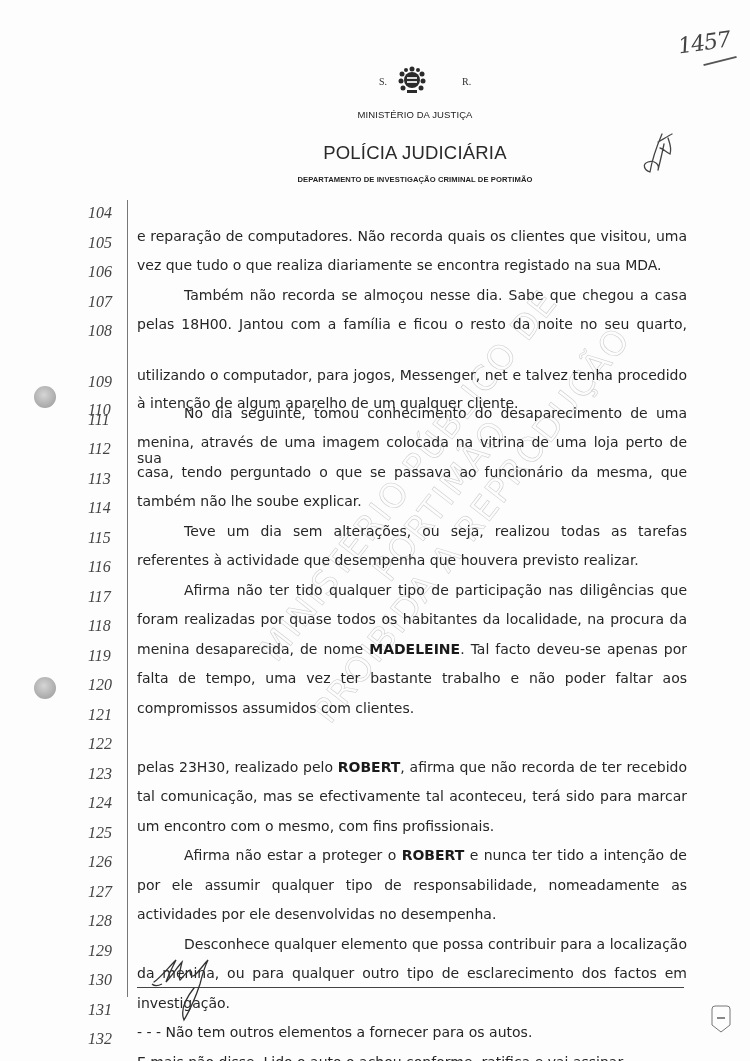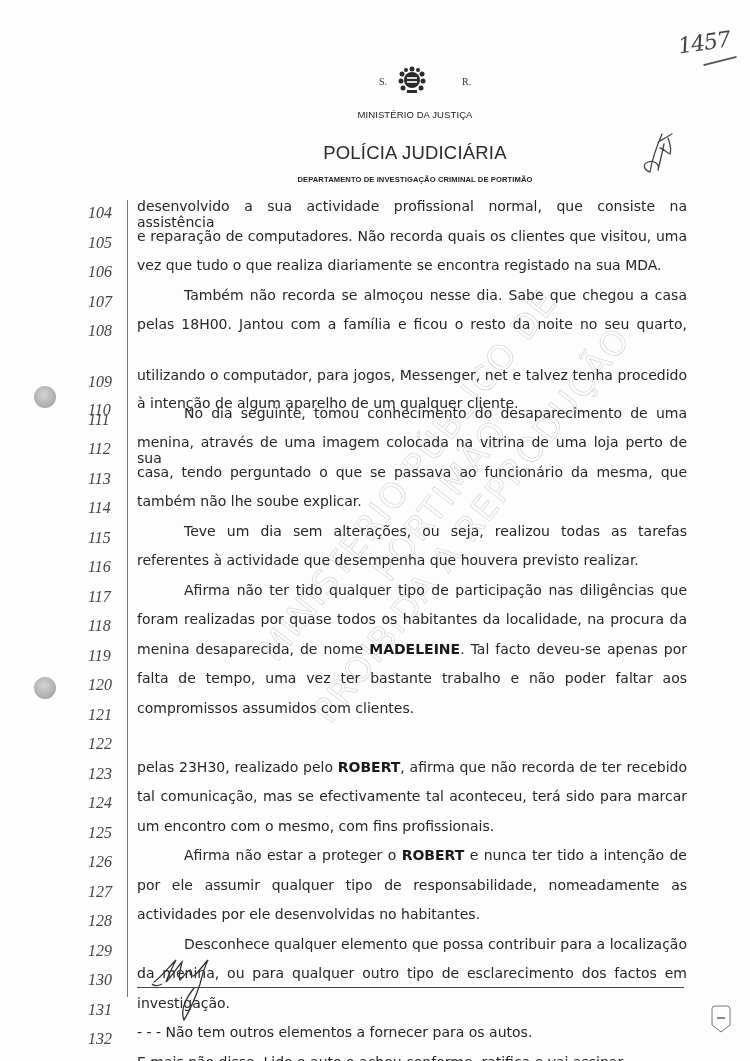--- a/index.html
+++ b/index.html
@@ -90,21 +90,20 @@
   <div class="margin-rule"></div>
 
   <div class="watermark">
     <div>MINISTÉRIO PÚBLICO DE PORTIMÃO</div>
     <div>PROIBIDA A REPRODUÇÃO</div>
   </div>
 
   <div id="lines">
       <div class="line" style="top: 196px;">
         <span class="line-number">104</span>
-        <div class="line-text justify">desenvolvido a sua actividade profissional normal, que consiste na assistência</div>
       </div>
       <div class="line" style="top: 225.5px;">
         <span class="line-number">105</span>
         <div class="line-text justify">e reparação de computadores. Não recorda quais os clientes que visitou, uma</div>
       </div>
       <div class="line" style="top: 255px;">
         <span class="line-number">106</span>
         <div class="line-text">vez que tudo o que realiza diariamente se encontra registado na sua MDA.</div>
       </div>
       <div class="line" style="top: 284.5px;">
@@ -185,21 +184,21 @@
       <div class="line" style="top: 845px;">
         <span class="line-number">126</span>
         <div class="line-text justify indent"><span>Afirma não estar a proteger o </span><b>ROBERT</b><span> e nunca ter tido a intenção de</span></div>
       </div>
       <div class="line" style="top: 874.5px;">
         <span class="line-number">127</span>
         <div class="line-text justify">por ele assumir qualquer tipo de responsabilidade, nomeadamente as</div>
       </div>
       <div class="line" style="top: 904px;">
         <span class="line-number">128</span>
-        <div class="line-text">actividades por ele desenvolvidas no habitantes.</div>
+        <div class="line-text">actividades por ele desenvolvidas no desempenha.</div>
       </div>
       <div class="line" style="top: 933.5px;">
         <span class="line-number">129</span>
         <div class="line-text justify indent">Desconhece qualquer elemento que possa contribuir para a localização</div>
       </div>
       <div class="line" style="top: 963px;">
         <span class="line-number">130</span>
         <div class="line-text justify">da menina, ou para qualquer outro tipo de esclarecimento dos factos em</div>
       </div>
       <div class="line" style="top: 992.5px;">

